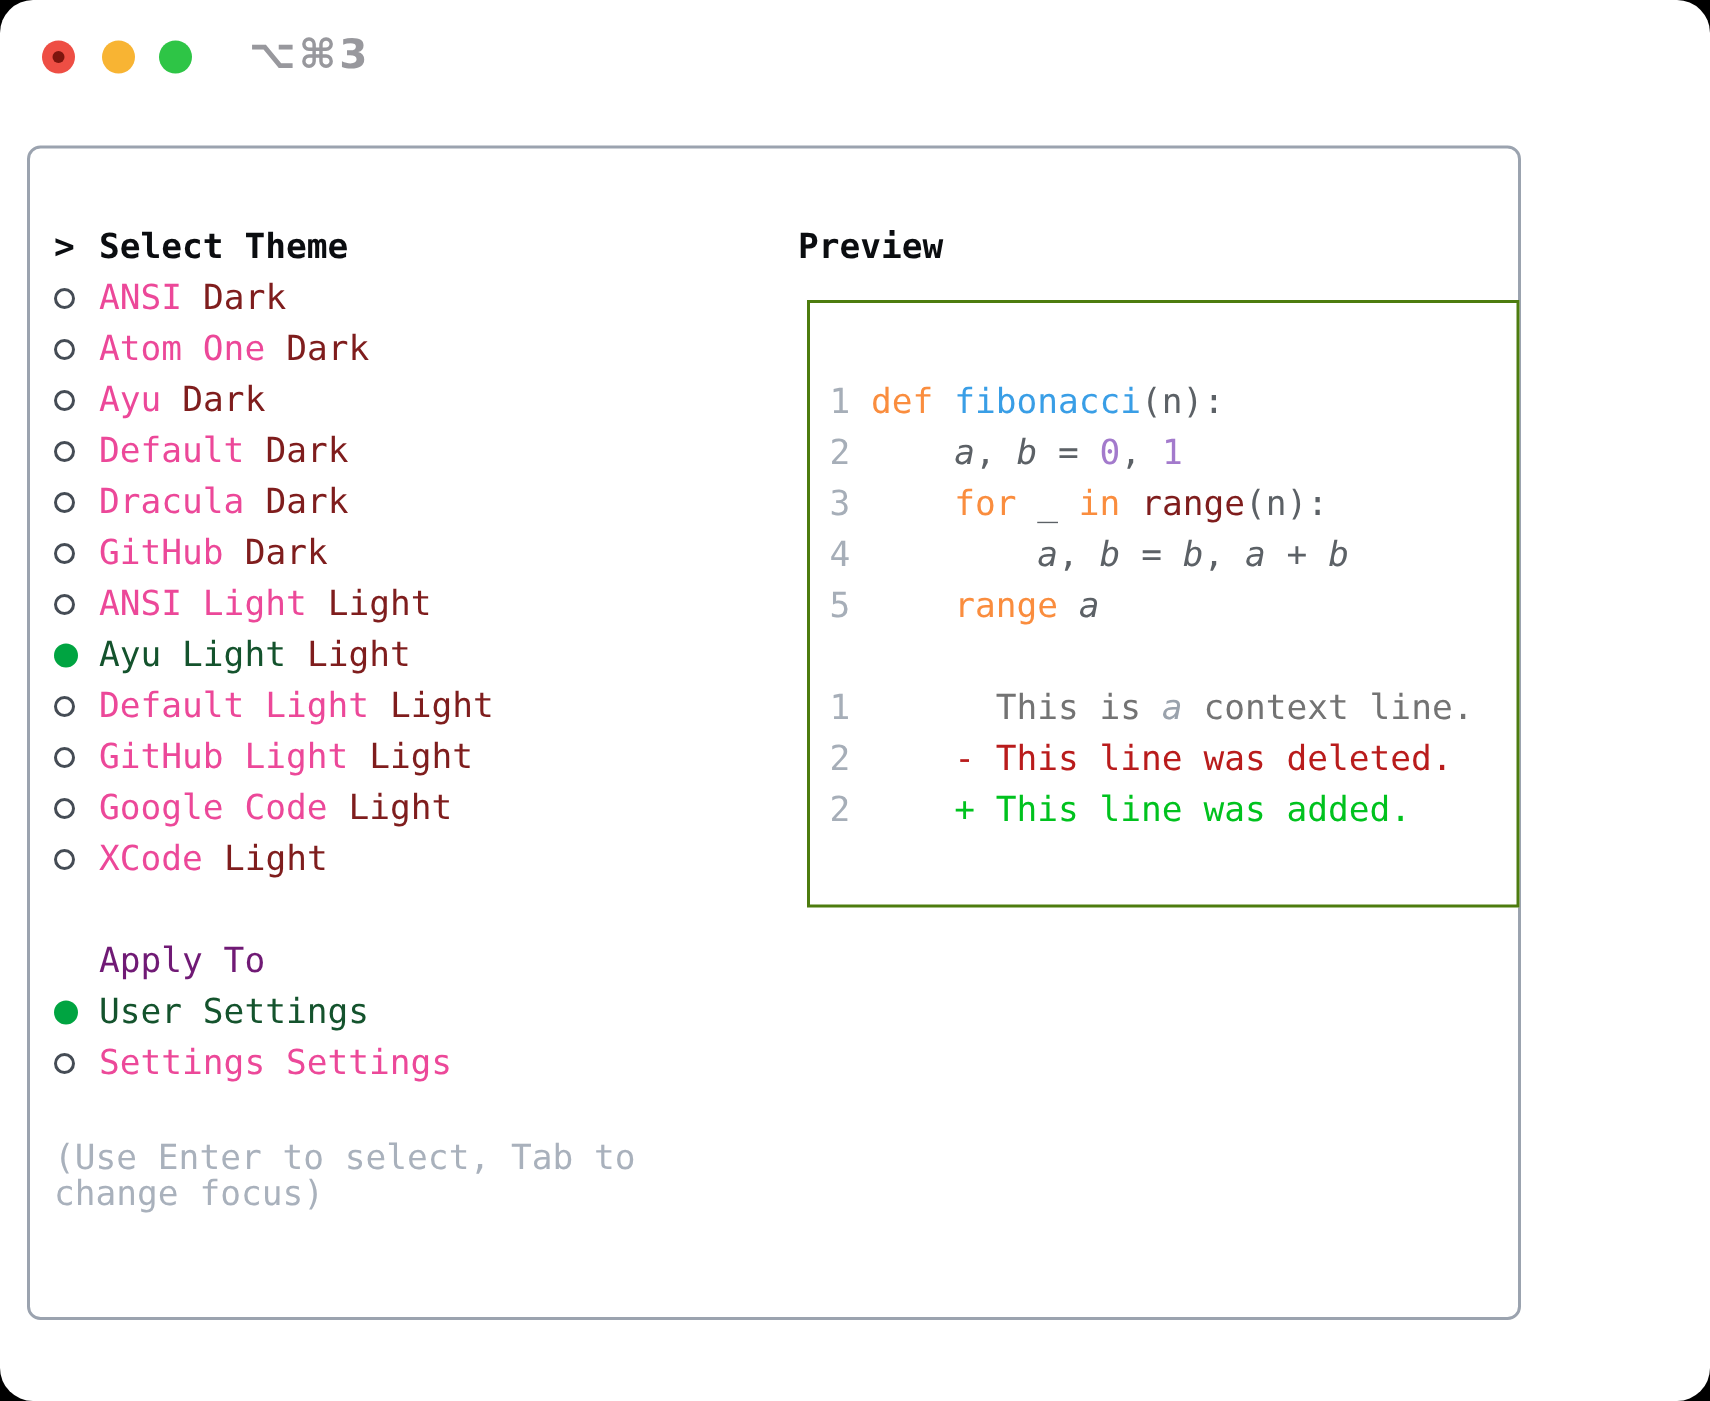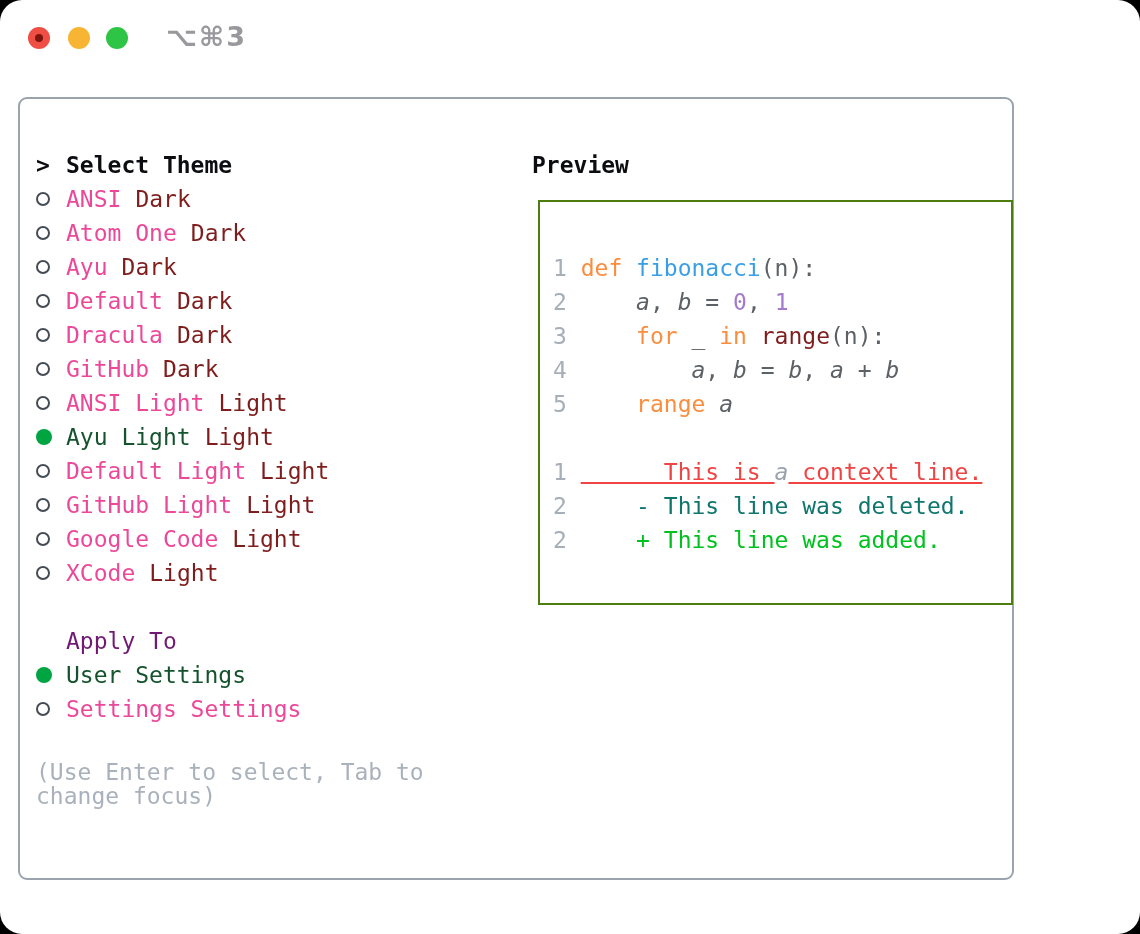--- a/index.html
+++ b/index.html
@@ -53,23 +53,23 @@
     padding:49px 0 12px 13px;background:#fff;
   }
   .code-line{height:34px;white-space:pre;font-size:23px;line-height:34px;color:#5c6166;}
   .tok-ln{color:#a6aeb8;}
   .tok-kw{color:#fa8d3e;}
   .tok-fn{color:#399ee6;}
   .tok-num{color:#a37acc;}
   .tok-call{color:#7f1d1d;}
   .tok-txt{color:#5c6166;}
   .tok-var{color:#5c6166;font-style:italic;}
-  .tok-ctx{color:#ef4444;text-decoration:underline;}
+  .tok-ctx{color:#737373;}
   .tok-ctxvar{color:#9aa2ac;font-style:italic;}
-  .tok-del{color:#0f766e;}
+  .tok-del{color:#b91c1c;}
   .tok-add{color:#00c21e;}
 </style>
 </head>
 <body>
 
 <div class="window">
 
   <div class="titlebar">
     <span class="light light-red">
       <span class="dot"></span>

